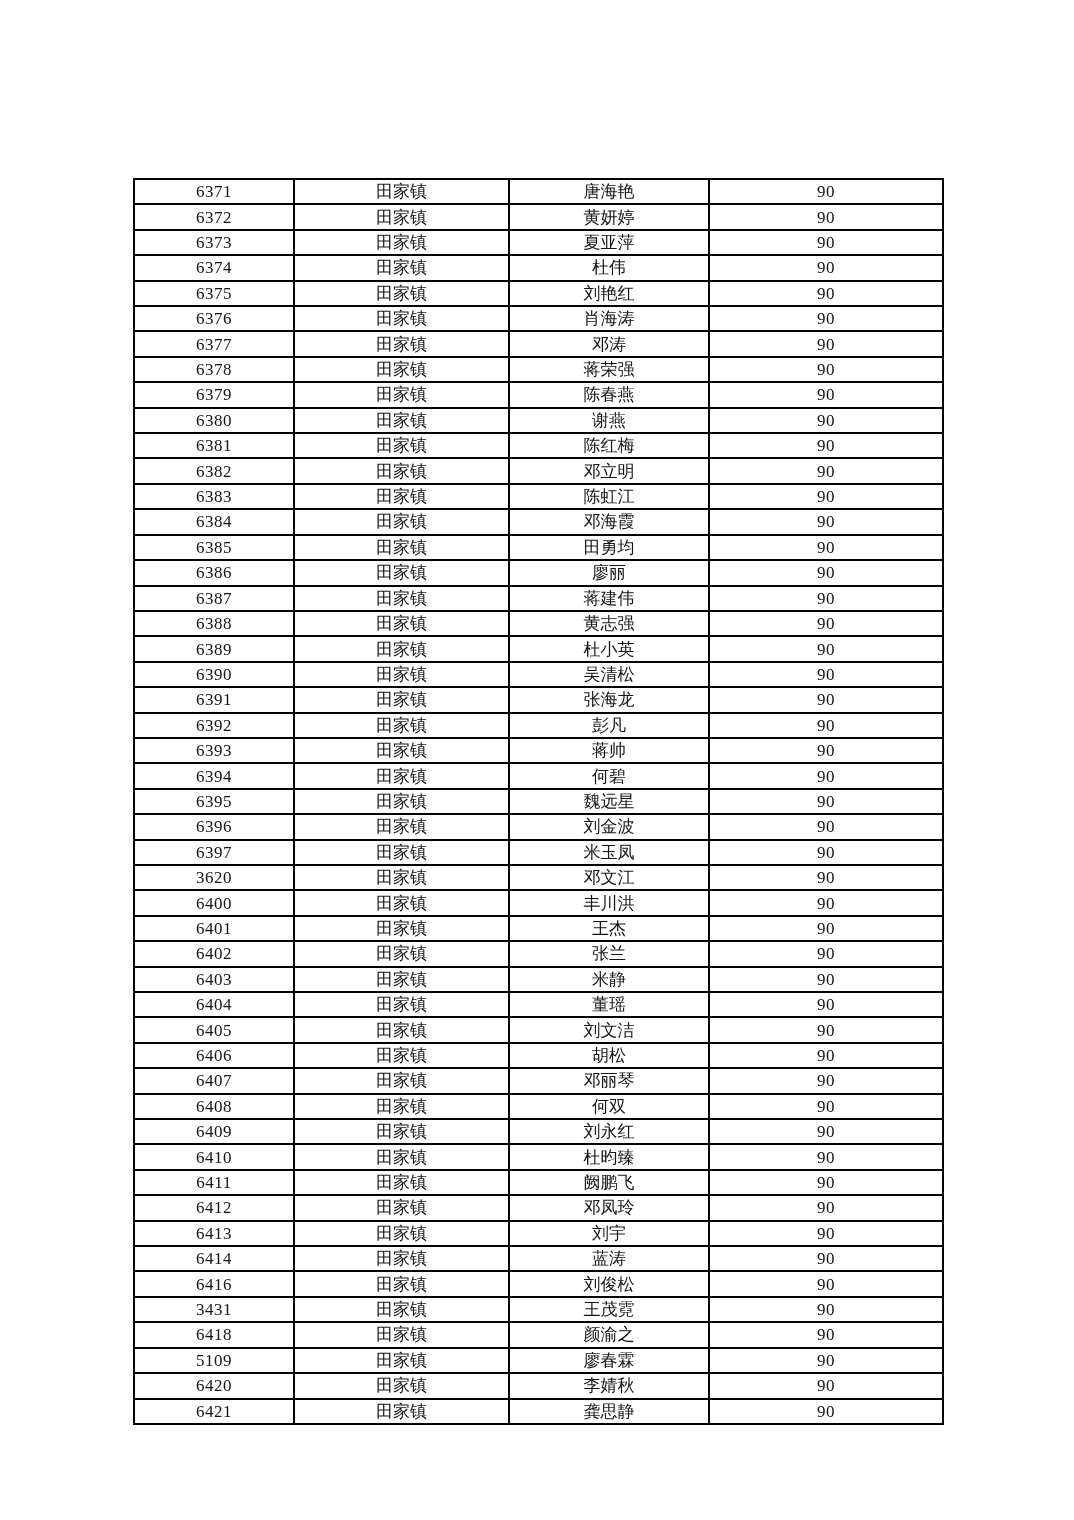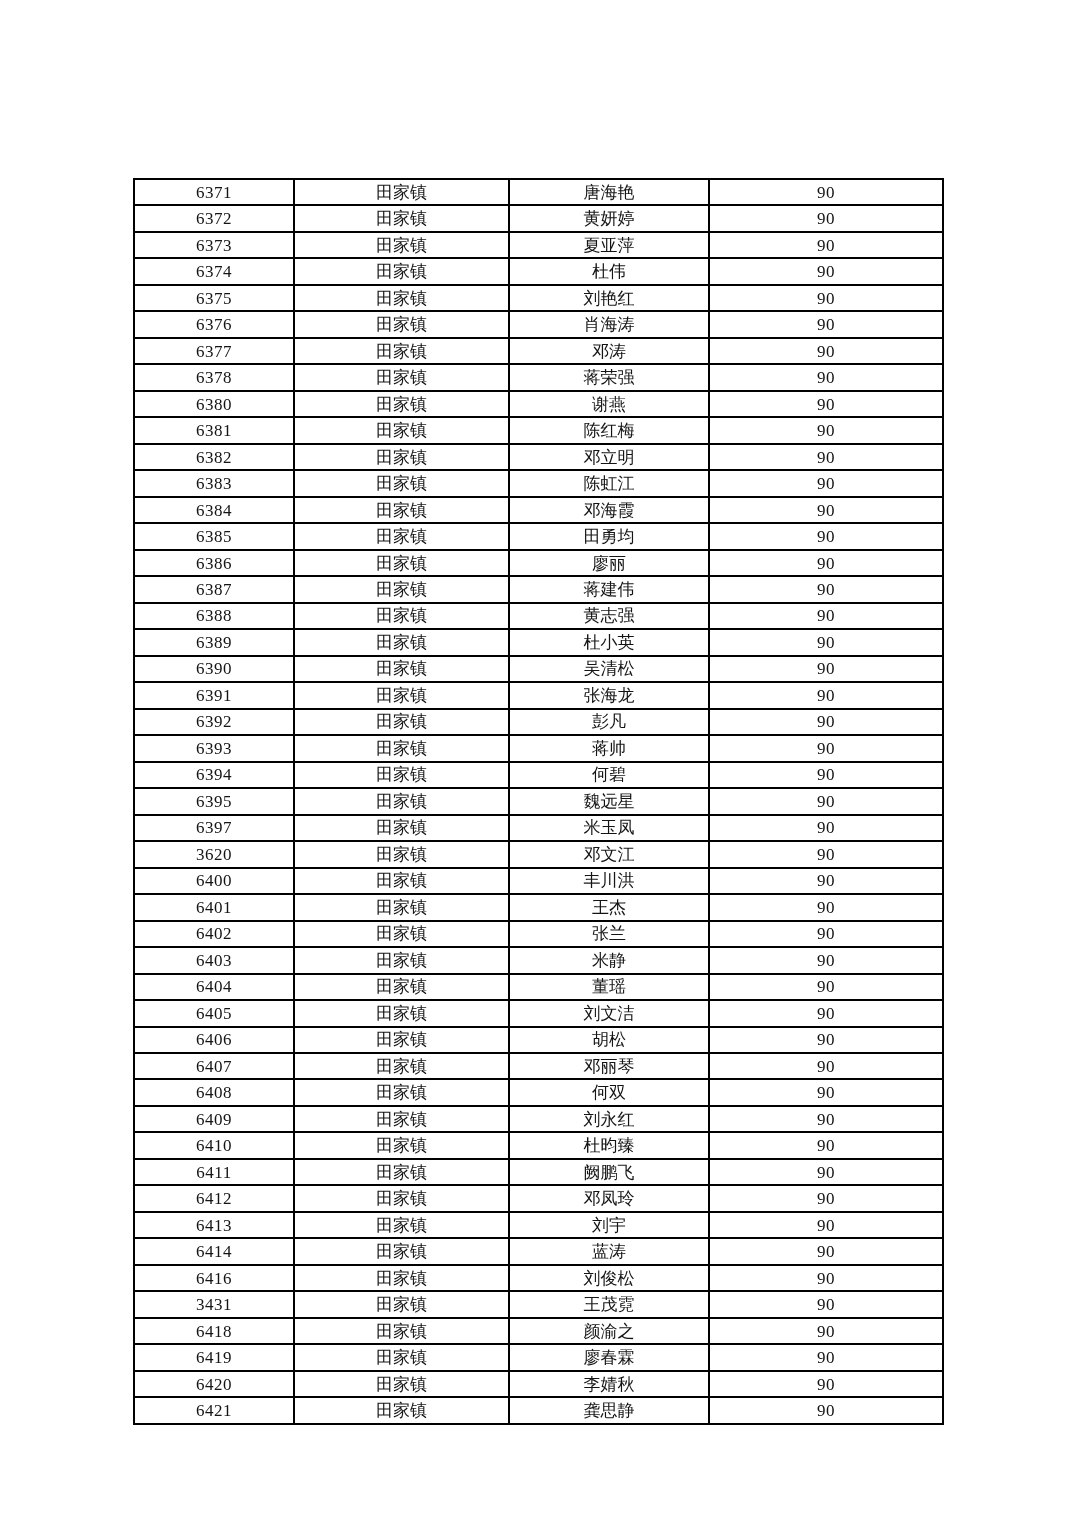--- a/index.html
+++ b/index.html
@@ -107,20 +107,26 @@
             <td class="cell-name">邓涛</td>
             <td class="cell-score">90</td>
           </tr>
           <tr>
             <td class="cell-id">6378</td>
             <td class="cell-town">田家镇</td>
             <td class="cell-name">蒋荣强</td>
             <td class="cell-score">90</td>
           </tr>
           <tr>
+            <td class="cell-id">6379</td>
+            <td class="cell-town">田家镇</td>
+            <td class="cell-name">陈春燕</td>
+            <td class="cell-score">90</td>
+          </tr>
+          <tr>
             <td class="cell-id">6380</td>
             <td class="cell-town">田家镇</td>
             <td class="cell-name">谢燕</td>
             <td class="cell-score">90</td>
           </tr>
           <tr>
             <td class="cell-id">6381</td>
             <td class="cell-town">田家镇</td>
             <td class="cell-name">陈红梅</td>
             <td class="cell-score">90</td>
@@ -203,20 +209,26 @@
             <td class="cell-name">何碧</td>
             <td class="cell-score">90</td>
           </tr>
           <tr>
             <td class="cell-id">6395</td>
             <td class="cell-town">田家镇</td>
             <td class="cell-name">魏远星</td>
             <td class="cell-score">90</td>
           </tr>
           <tr>
+            <td class="cell-id">6396</td>
+            <td class="cell-town">田家镇</td>
+            <td class="cell-name">刘金波</td>
+            <td class="cell-score">90</td>
+          </tr>
+          <tr>
             <td class="cell-id">6397</td>
             <td class="cell-town">田家镇</td>
             <td class="cell-name">米玉凤</td>
             <td class="cell-score">90</td>
           </tr>
           <tr>
             <td class="cell-id">3620</td>
             <td class="cell-town">田家镇</td>
             <td class="cell-name">邓文江</td>
             <td class="cell-score">90</td>
@@ -323,21 +335,21 @@
             <td class="cell-name">王茂霓</td>
             <td class="cell-score">90</td>
           </tr>
           <tr>
             <td class="cell-id">6418</td>
             <td class="cell-town">田家镇</td>
             <td class="cell-name">颜渝之</td>
             <td class="cell-score">90</td>
           </tr>
           <tr>
-            <td class="cell-id">6419</td>
+            <td class="cell-id">5109</td>
             <td class="cell-town">田家镇</td>
             <td class="cell-name">廖春霖</td>
             <td class="cell-score">90</td>
           </tr>
           <tr>
             <td class="cell-id">6420</td>
             <td class="cell-town">田家镇</td>
             <td class="cell-name">李婧秋</td>
             <td class="cell-score">90</td>
           </tr>

